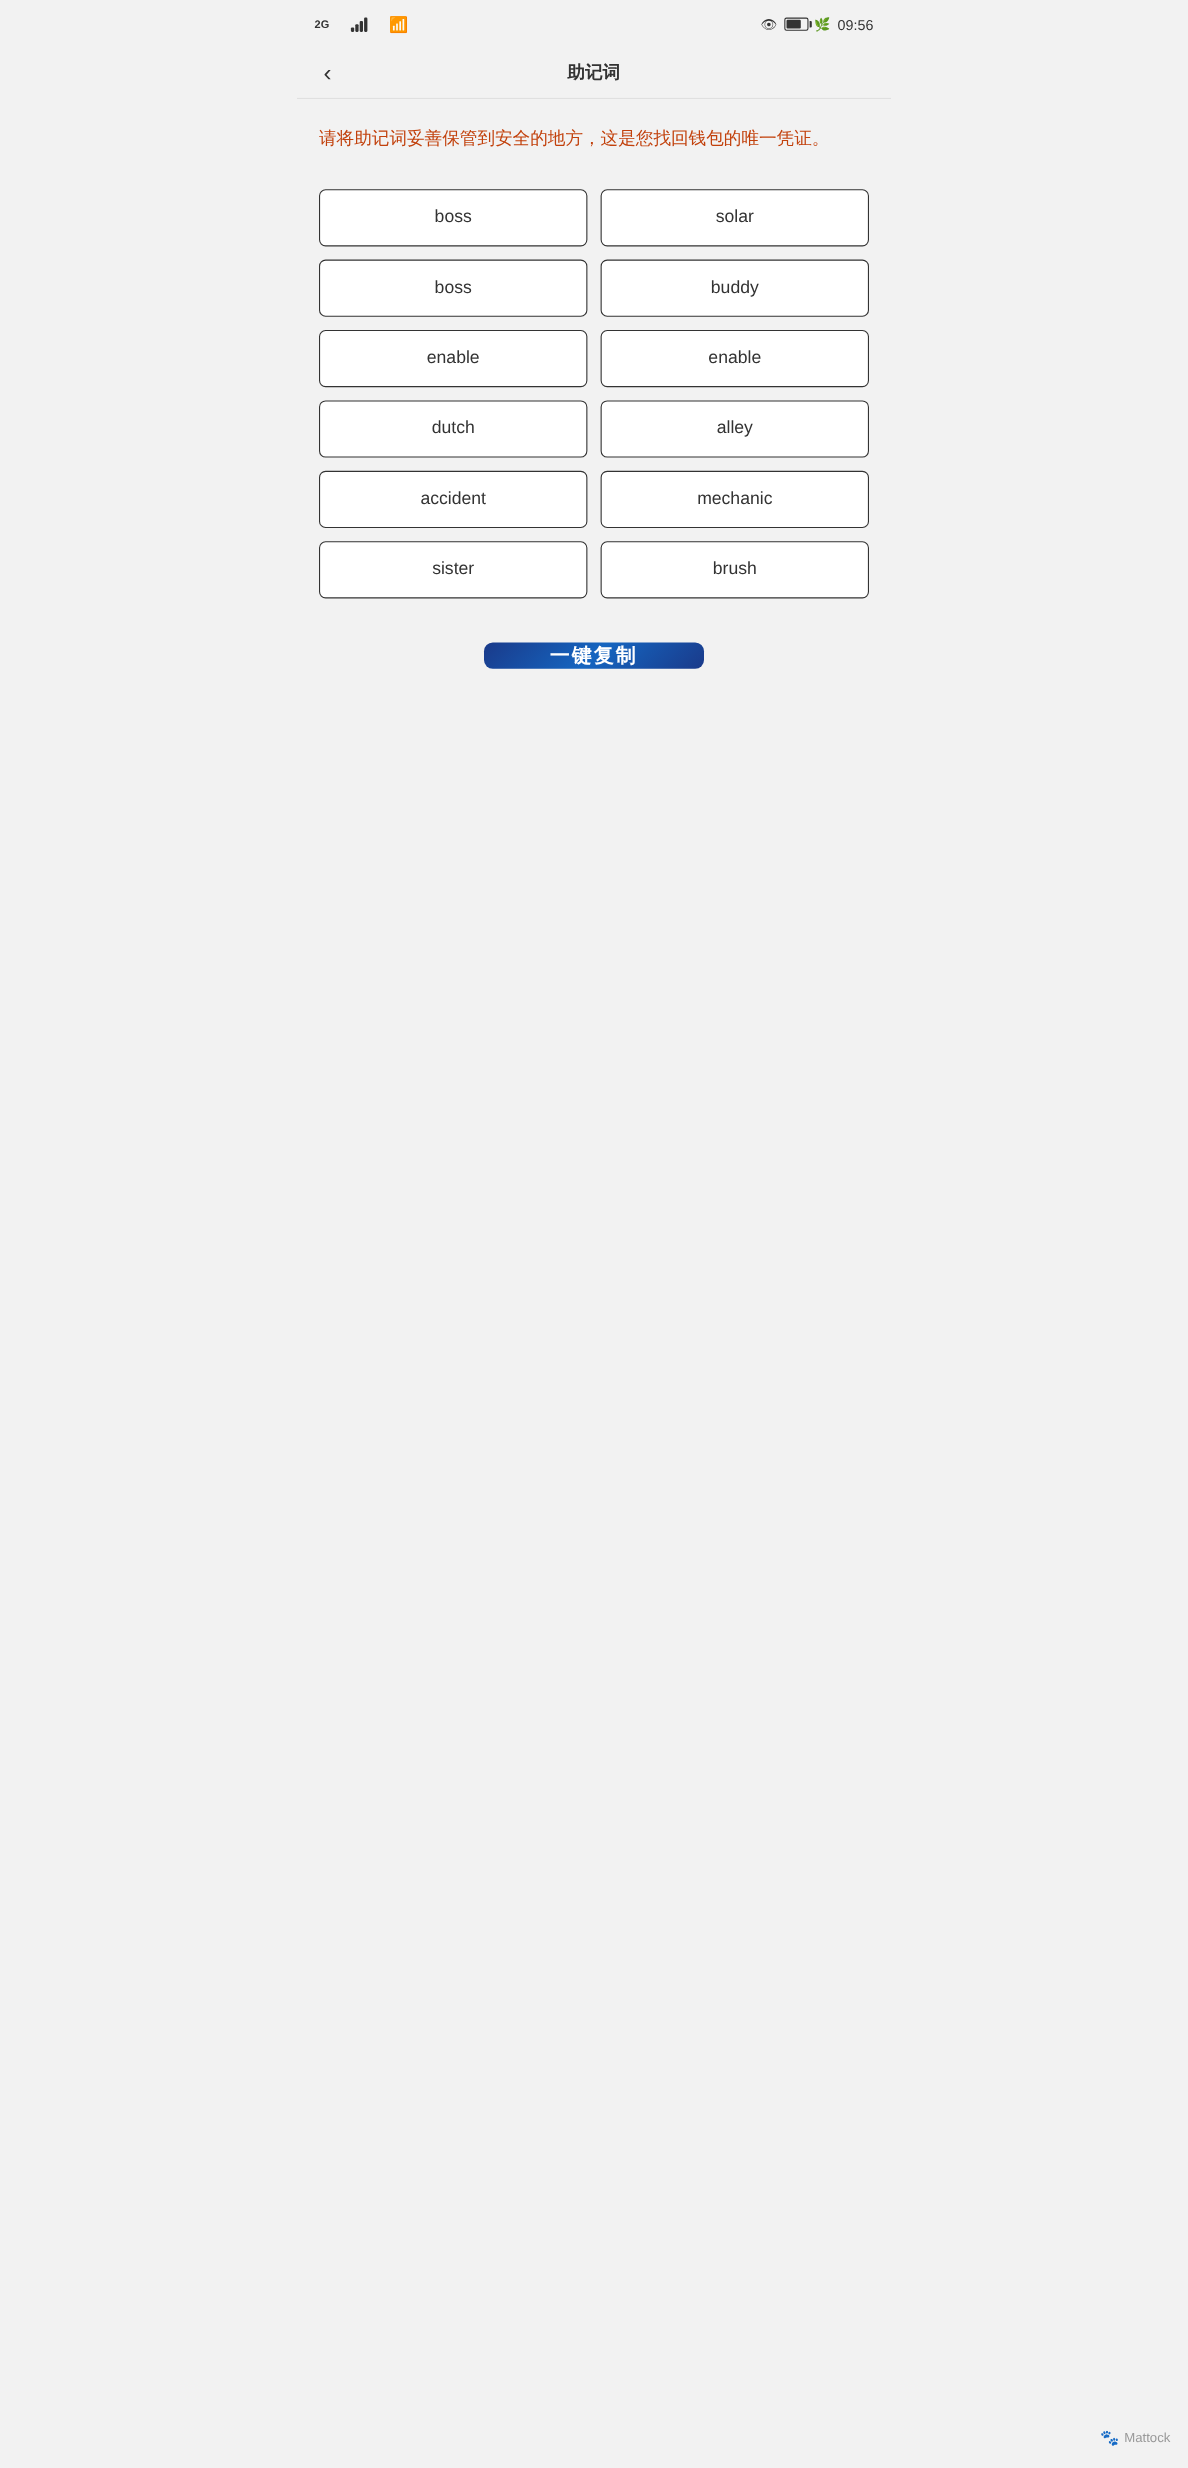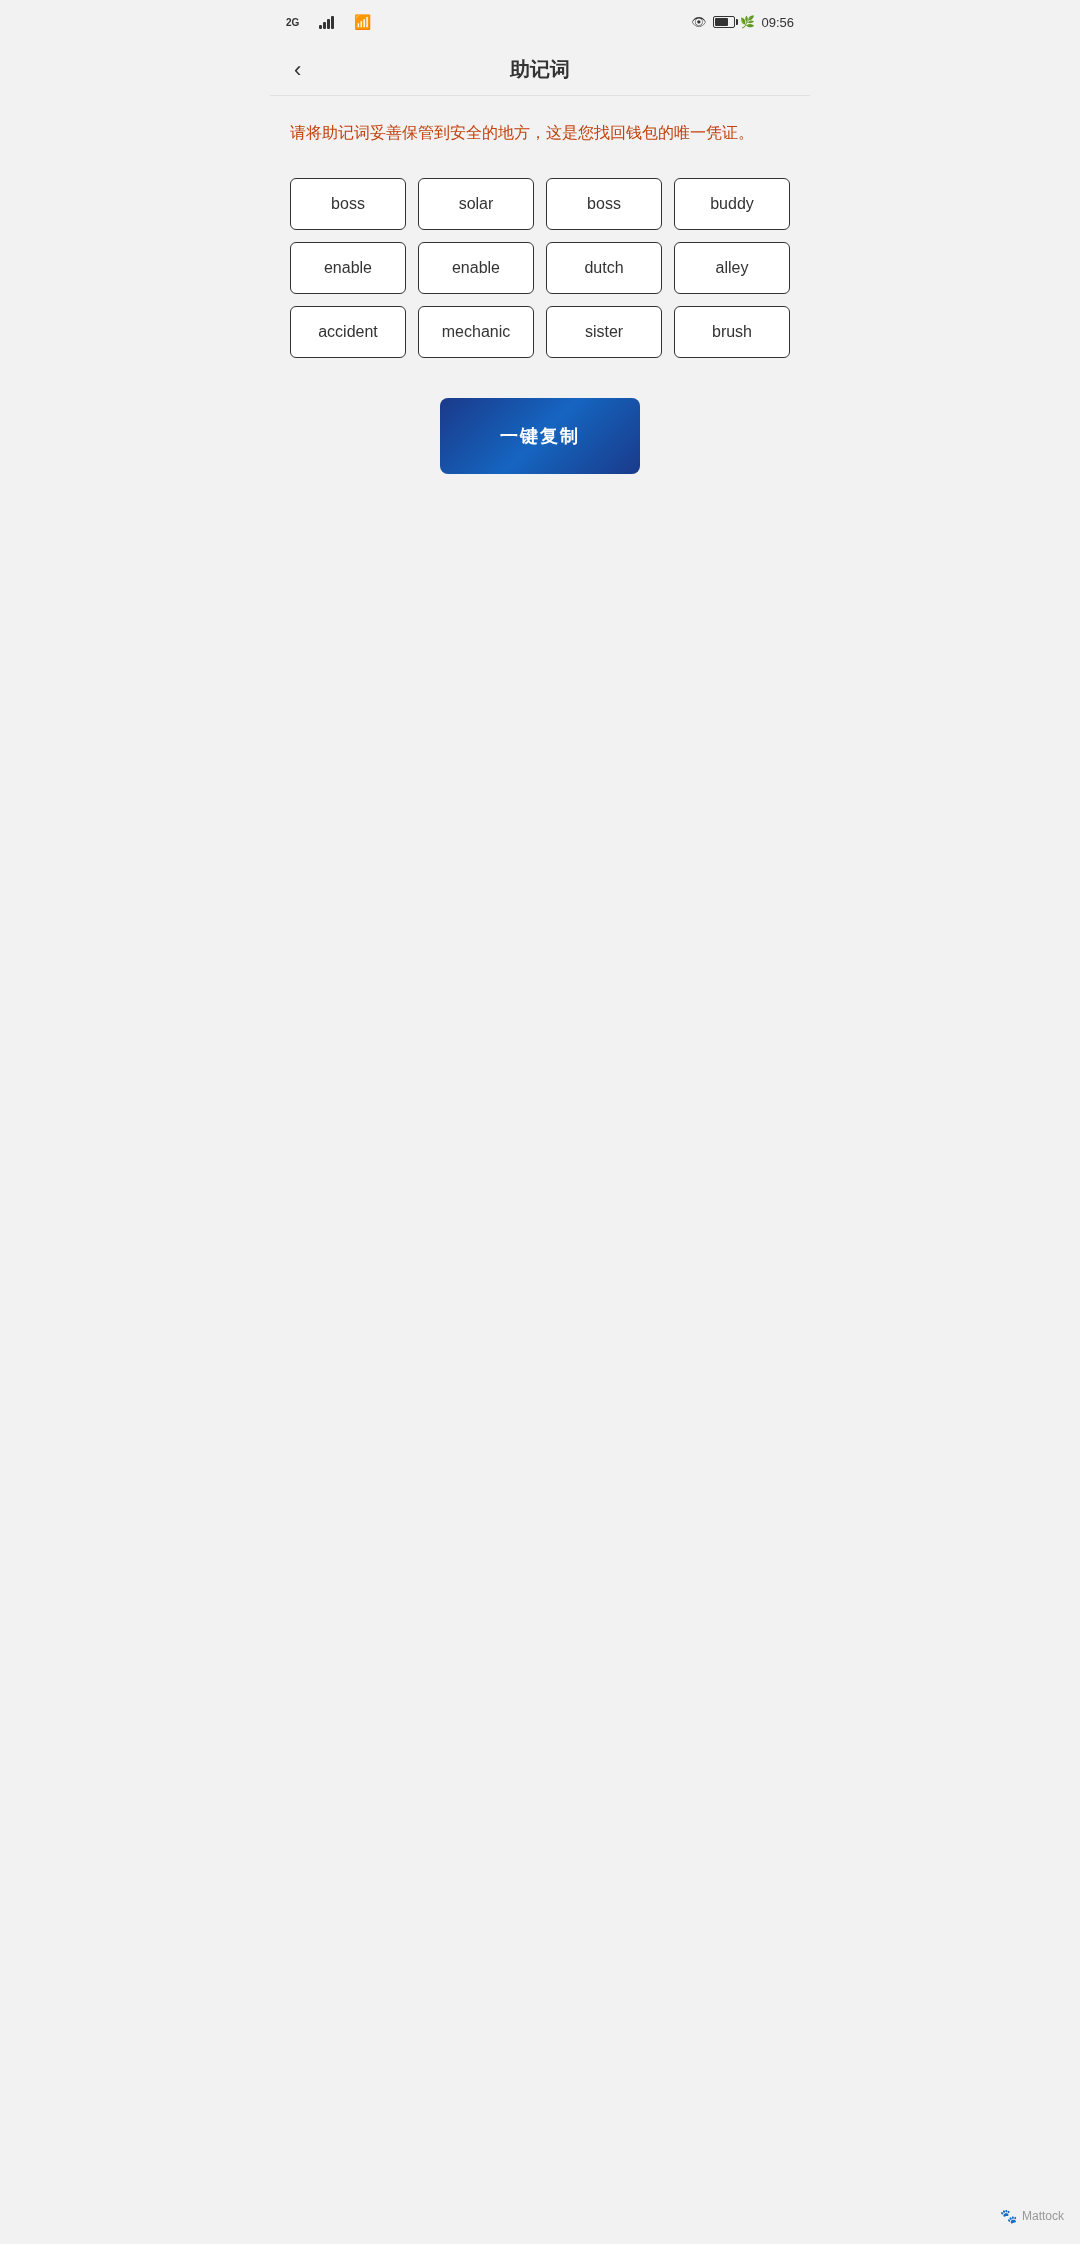--- a/index.html
+++ b/index.html
@@ -113,42 +113,42 @@
       left: 16px;
       font-size: 22px;
       color: #333;
       cursor: pointer;
       background: none;
       border: none;
       padding: 4px 8px;
     }
 
     .header-title {
-      font-size: 20px;
+      font-size: 16px;
       font-weight: bold;
       color: #333;
       font-family: Liberation Mono, monospace;
     }
 
     
     .content {
       padding: 24px 20px;
     }
 
     .description {
       font-size: 16px;
       color: #c2410c;
       line-height: 1.6;
       margin-bottom: 32px;
     }
 
     
     .mnemonic-grid {
       display: grid;
-      grid-template-columns: repeat(4, 1fr);
+      grid-template-columns: repeat(2, 1fr);
       gap: 12px;
       margin-bottom: 40px;
     }
 
     .mnemonic-word {
       border: 1.5px solid #333;
       border-radius: 6px;
       padding: 16px 8px;
       text-align: center;
       font-size: 16px;
@@ -162,21 +162,21 @@
       display: flex;
       justify-content: center;
       margin-top: 8px;
     }
 
     .copy-button {
       background: linear-gradient(135deg, #1a3a8a 0%, #1565c0 50%, #1a3a8a 100%);
       color: #fff;
       border: none;
       border-radius: 8px;
-      padding: 26px 60px;
+      padding: 0 60px;
       font-size: 18px;
       font-weight: bold;
       cursor: pointer;
       letter-spacing: 2px;
       min-width: 200px;
     }
 
     
     .footer {
       position: fixed;

